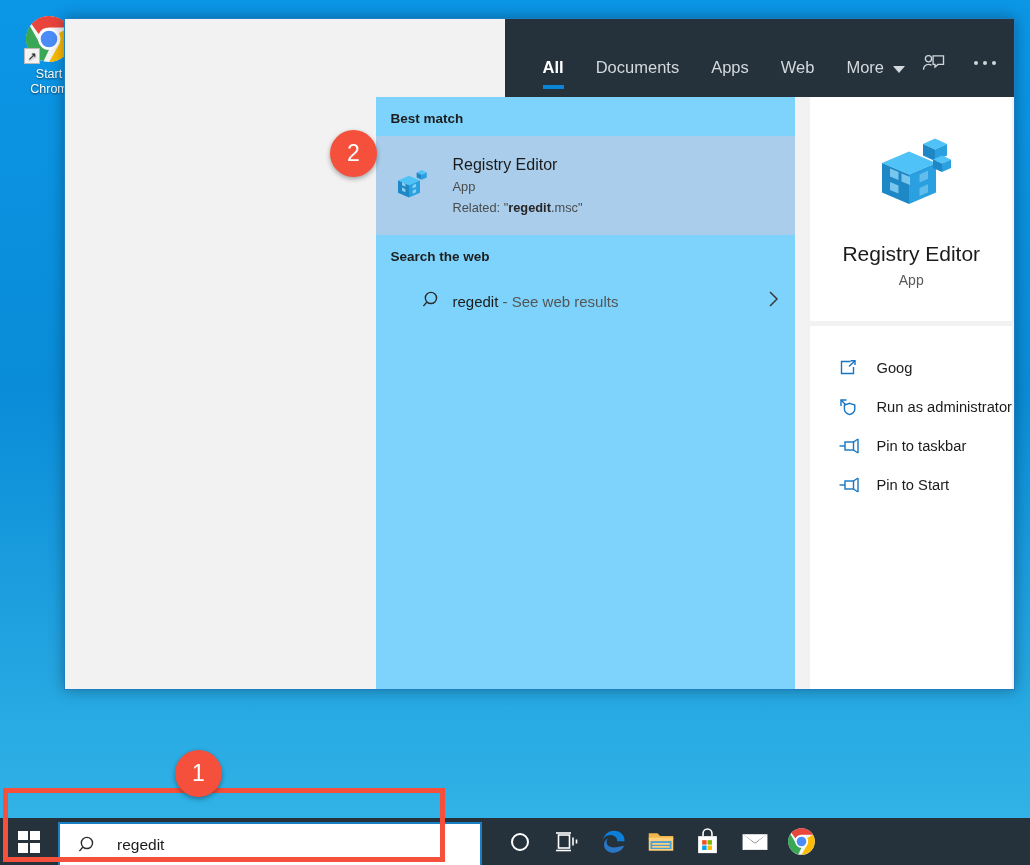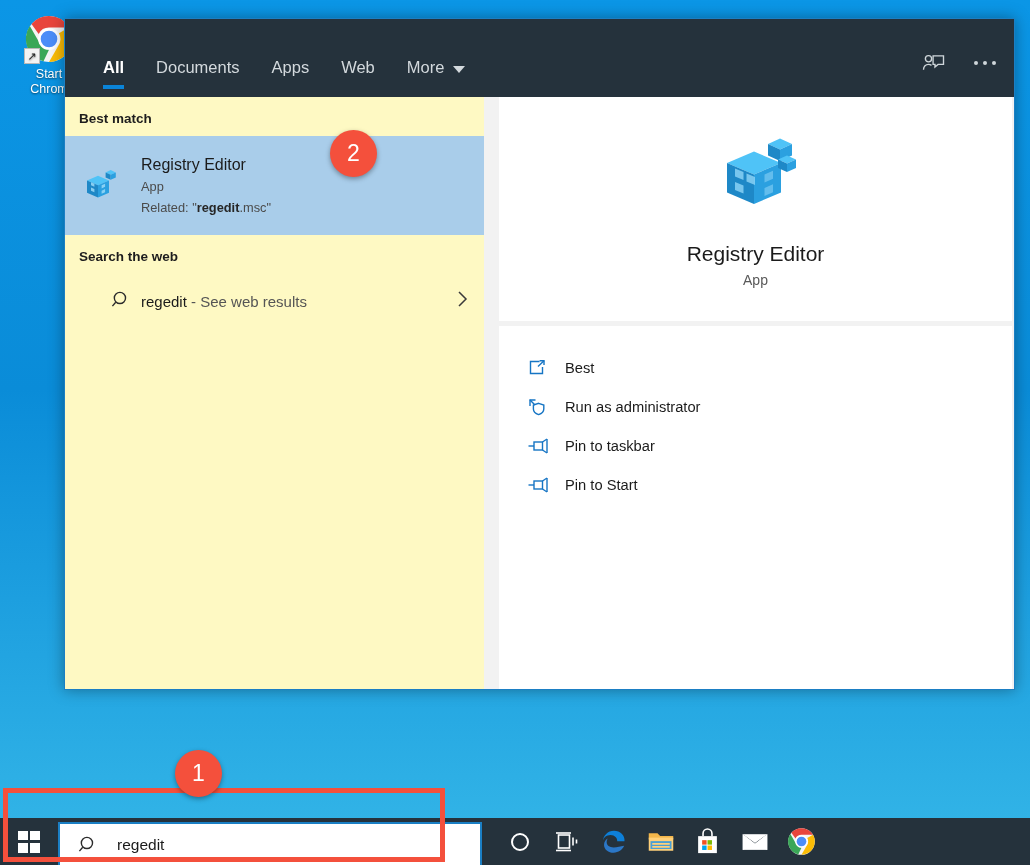--- a/index.html
+++ b/index.html
@@ -47,20 +47,21 @@
     position: absolute;
     left: 64px;
     top: 18px;
     width: 951px;
     height: 672px;
     background: #f2f2f2;
     border: 1px solid #1b7fc4;
     box-shadow: 0 0 14px rgba(0,0,0,.35);
     display: flex;
     flex-direction: column;
+    align-items: flex-end;
   }
 
   
   #flyout-header {
     height: 78px;
     background: #25323c;
     display: flex;
     align-items: flex-end;
     padding: 0 18px 0 22px;
     flex: 0 0 auto;
@@ -104,21 +105,21 @@
   #feedback-icon svg { display: block; }
   #more-dots { display: flex; gap: 5px; align-items: center; }
   #more-dots i { width: 4px; height: 4px; border-radius: 50%; background: #cfd6da; display: block; }
 
   
   #flyout-body { flex: 1 1 auto; display: flex; min-height: 0; }
 
   
   #results-pane {
     width: 419px;
-    background: #fef9c3;
+    background: #7dd3fc;
     flex: 0 0 auto;
     position: relative;
   }
   .group-header {
     font-size: 13.5px;
     font-weight: bold;
     color: #1d1d1d;
     padding: 14px 0 10px 14px;
   }
   #best-match-row {
@@ -386,21 +387,21 @@
       <div id="preview-actions">
 
         <div class="action-row">
           <span class="act-icon">
             <svg width="20" height="20" viewBox="0 0 20 20" fill="none" stroke="currentColor" stroke-width="1.4">
               <polyline points="12.5,3.5 3.5,3.5 3.5,15.5 15.5,15.5 15.5,9"></polyline>
               <line x1="11" y1="8.6" x2="17" y2="2.8"></line>
               <polyline points="12.6,2.8 17,2.8 17,7.1"></polyline>
             </svg>
           </span>
-          <span class="act-label">Best</span>
+          <span class="act-label">Goog</span>
         </div>
 
         <div class="action-row">
           <span class="act-icon">
             <svg width="20" height="20" viewBox="0 0 20 20" fill="none" stroke="currentColor" stroke-width="1.4">
               <polyline points="8.5,3 3,3 3,9"></polyline>
               <line x1="3" y1="3" x2="8" y2="8"></line>
               <path d="M11.6 6.3 16.8 8v4c0 3-2.6 4.7-5.2 5.6C9 16.7 6.4 15 6.4 12V8z"></path>
             </svg>
           </span>

